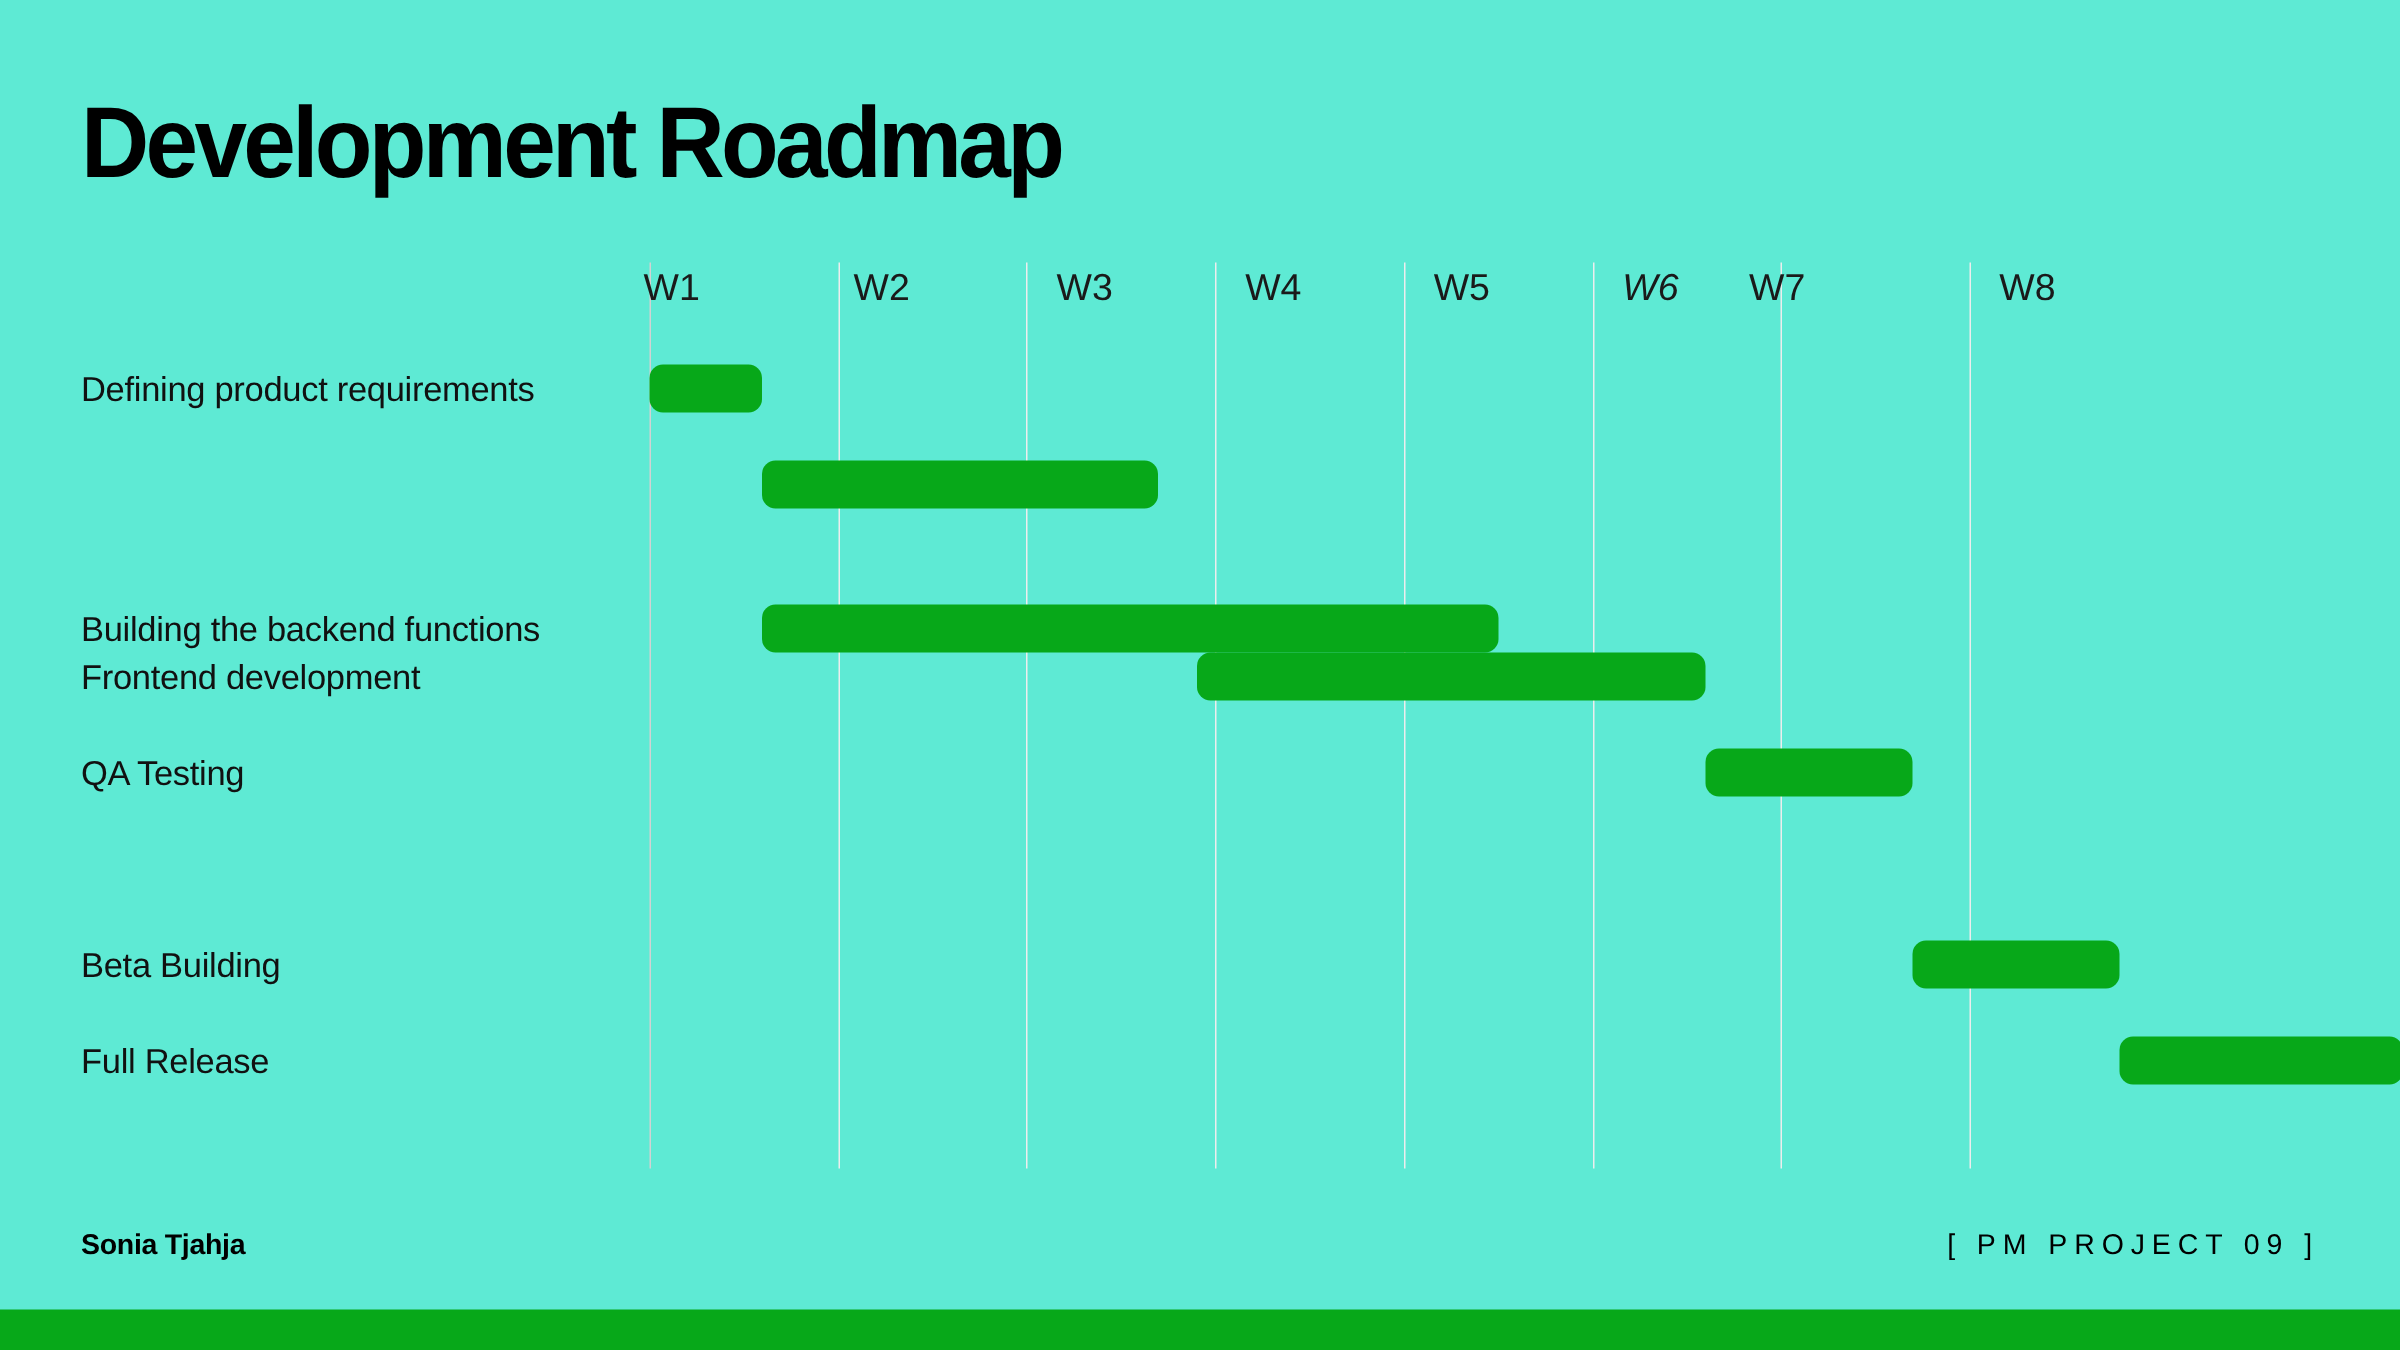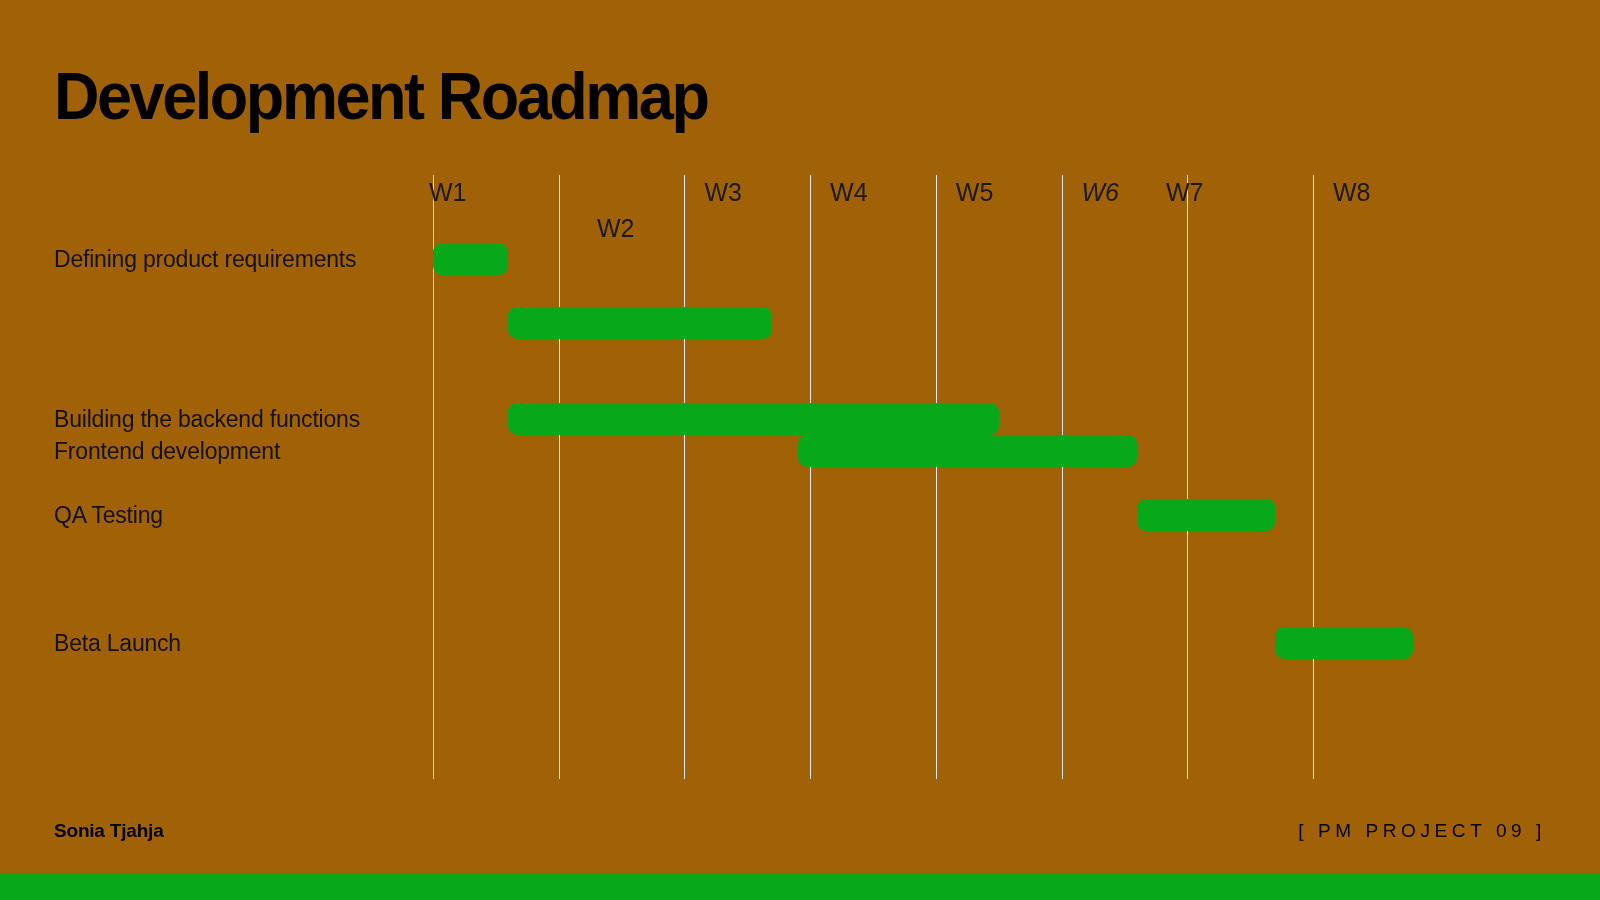--- a/index.html
+++ b/index.html
@@ -16,21 +16,21 @@
     font-family: "Liberation Sans", sans-serif;
     color: #111111;
     position: relative;
   }
 
   .slide {
     position: absolute;
     inset: 0;
     width: 1600px;
     height: 900px;
-    background: #a16207;
+    background: #5eead4;
   }
 
   
   .page-title {
     position: absolute;
     left: 54px;
     top: 62px;
     font-size: 67px;
     font-weight: 700;
     letter-spacing: -2.6px;
@@ -170,21 +170,21 @@
         <div class="gridline" style="left: 684.4px;"></div>
         <div class="gridline" style="left: 810.1px;"></div>
         <div class="gridline" style="left: 935.8px;"></div>
         <div class="gridline" style="left: 1061.5px;"></div>
         <div class="gridline" style="left: 1187.2px;"></div>
         <div class="gridline" style="left: 1312.9px;"></div>
       </div>
 
     <div class="week-labels" id="week-labels">
         <div class="week-label" style="left: 429px;">W1</div>
-        <div class="week-label" style="left: 597px; margin-top: 36px;">W2</div>
+        <div class="week-label" style="left: 569px;">W2</div>
         <div class="week-label" style="left: 704.4px;">W3</div>
         <div class="week-label" style="left: 830.1px;">W4</div>
         <div class="week-label" style="left: 955.8px;">W5</div>
         <div class="week-label" style="left: 1081.5px; font-style: italic;">W6</div>
         <div class="week-label" style="left: 1166px;">W7</div>
         <div class="week-label" style="left: 1332.9px;">W8</div>
       </div>
 
     <div class="rows" id="task-rows">
         <div class="row" style="top: 239px;">
@@ -200,23 +200,27 @@
         </div>
         <div class="row" style="top: 431px;">
           <div class="row-label">Frontend development</div>
           <div class="bar" style="left: 797.53px; width: 339.39px; background: rgb(7, 168, 25);"></div>
         </div>
         <div class="row" style="top: 495px;">
           <div class="row-label">QA Testing</div>
           <div class="bar" style="left: 1136.92px; width: 138.27px; background: rgb(7, 168, 25);"></div>
         </div>
         <div class="row" style="top: 623px;">
-          <div class="row-label">Beta Launch</div>
+          <div class="row-label">Beta Building</div>
           <div class="bar" style="left: 1275.19px; width: 138.27px; background: rgb(7, 168, 25);"></div>
         </div>
+        <div class="row" style="top: 687px;">
+          <div class="row-label">Full Release</div>
+          <div class="bar" style="left: 1413.46px; width: 188.55px; background: rgb(7, 168, 25);"></div>
+        </div>
       </div>
 
   </div>
 
   <div class="footer-name">Sonia Tjahja</div>
 
   <div class="footer-project">[ PM PROJECT 09 ]</div>
 
   <div class="bottom-bar"></div>
 

